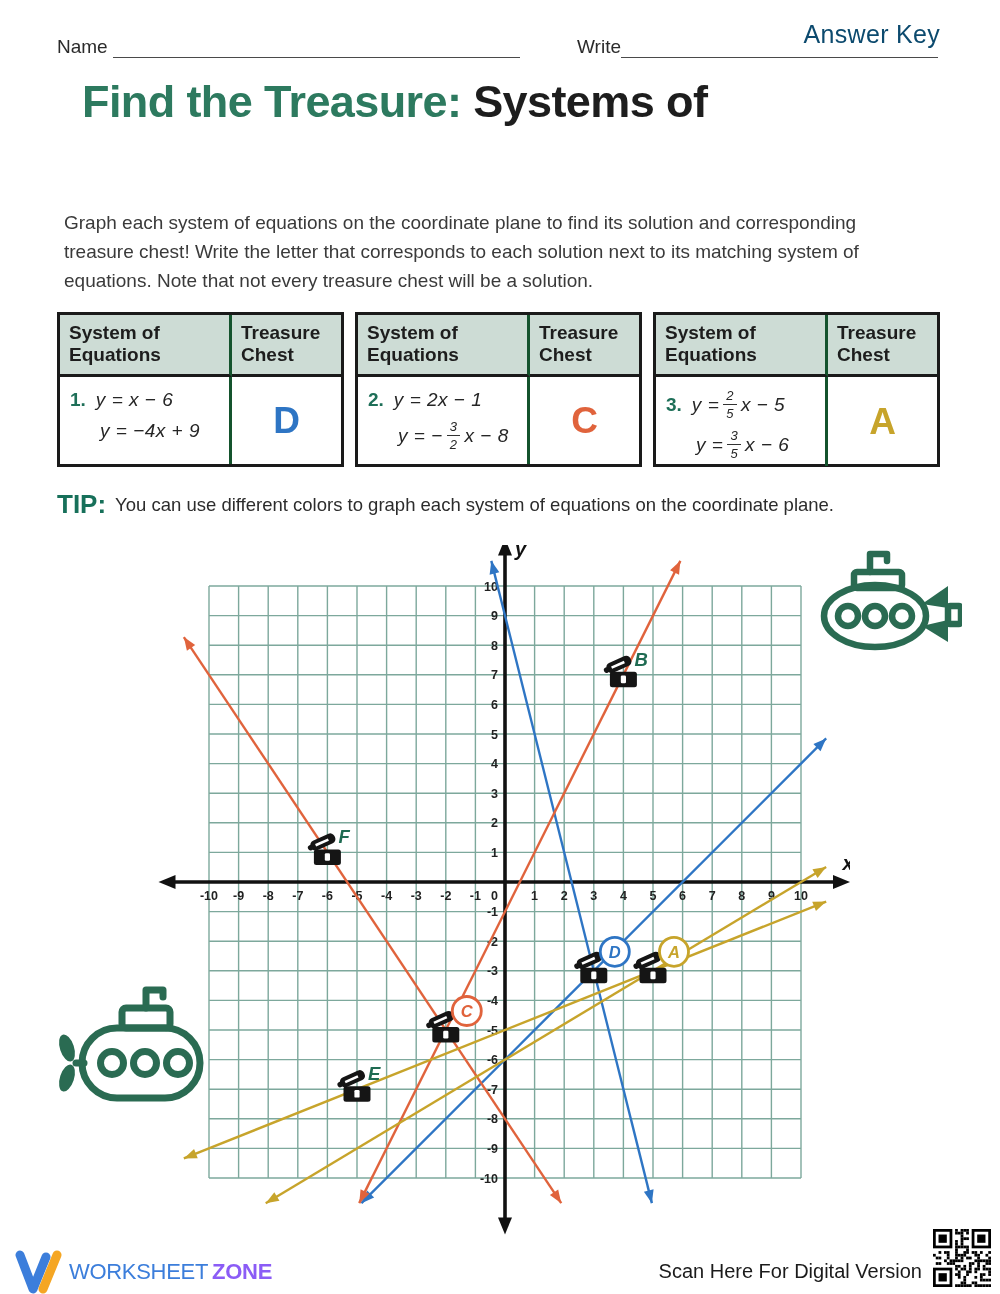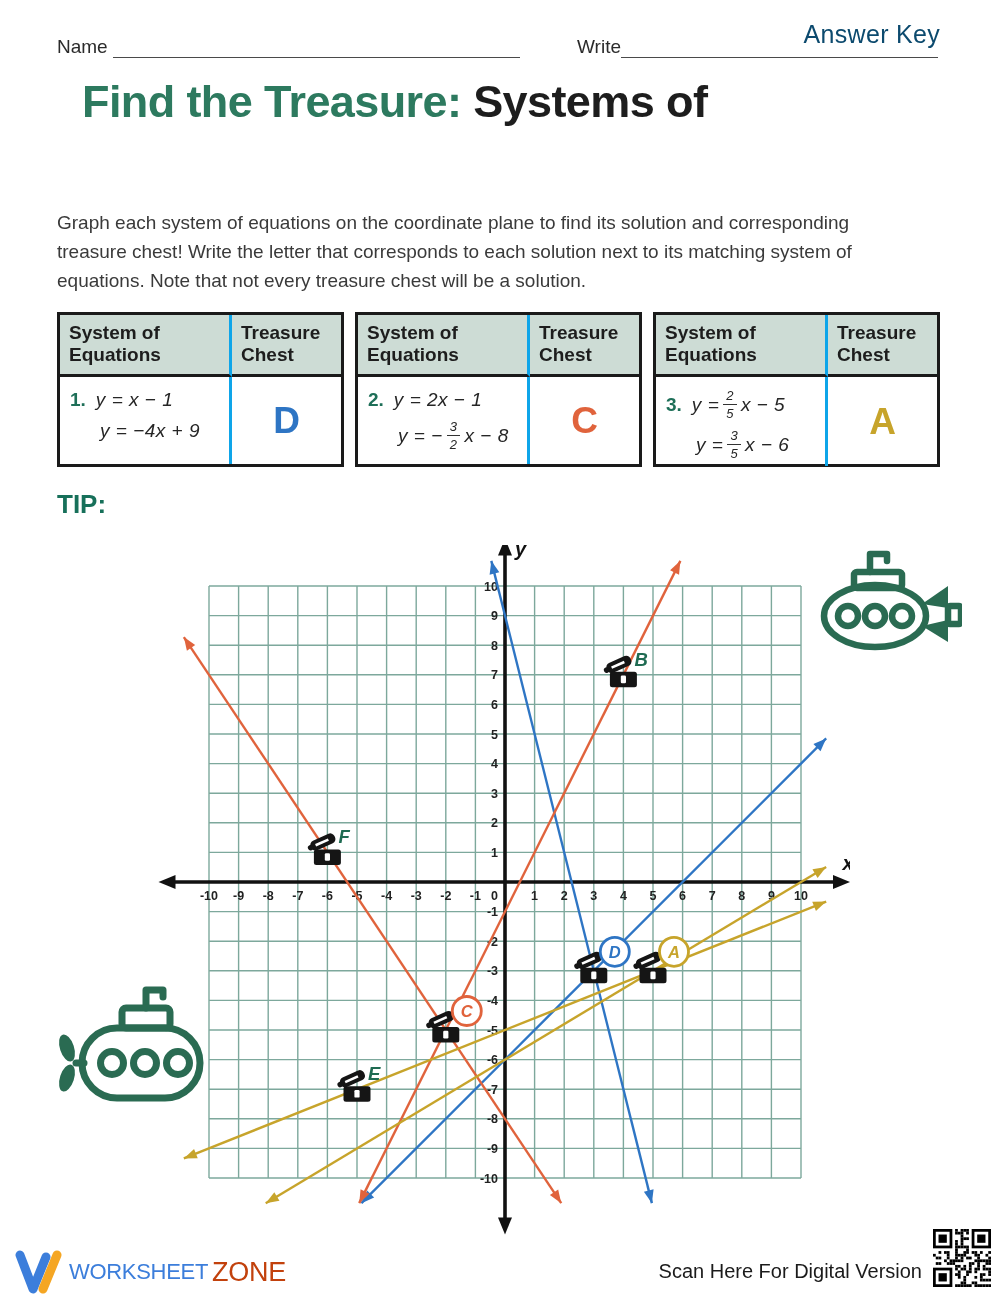--- a/index.html
+++ b/index.html
@@ -13,52 +13,52 @@
   
   .hdr-label { font-size:19px; color:#2b2b2b;text-align:right; }
   .hline { border-bottom:1.6px solid #4a4a4a; }
   .answer-key { font-size:25px; font-weight:400; color:#0c4a6e; letter-spacing:0.3px; }
 
   
   .title { font-size:45px; font-weight:700; line-height:1.43; letter-spacing:-0.6px; color:#1d1d1d; }
   .title .green { color:#2d7a5f; }
 
   
-  .instructions { width:860px; font-size:19px; line-height:1.52; color:#3a3a3a; }
+  .instructions { width:860px; font-size:19px; line-height:1.52; color:#3a3a3a;margin-left:7px; }
 
   
   .tbl {
     width:287px; height:155px; border:3px solid #1a1a1a; background:#fff;
     display:grid; grid-template-columns:172px 1fr; grid-template-rows:62px 1fr;
   }
   .tbl .th {
     background:#cddcd5; font-weight:700; font-size:19px; line-height:1.18;
     padding:7px 9px 4px 9px; border-bottom:3px solid #1a1a1a;
   }
-  .tbl .c1 { border-right:3px solid #0ea5e9; }
+  .tbl .c1 { border-right:3px solid #14532d; }
   .tbl .td1 { padding:10px 6px 6px 10px; }
   .eqrow { display:flex; align-items:center; margin-top:2px; }
   .eqrow.second { margin-top:9px; padding-left:30px; }
   .qnum { font-weight:700; color:#1e6f58; font-size:19px; margin-right:10px; }
   .eq { font-style:italic; font-size:19px; color:#262626; letter-spacing:0.5px; display:inline-flex; align-items:center; }
   .frac { display:inline-flex; flex-direction:column; align-items:center; margin:0 4px; line-height:1; vertical-align:middle; }
   .frac .n { font-size:13px; padding:0 3px 2px 3px; }
   .frac .d { font-size:13px; padding:2px 3px 0 3px; border-top:1.6px solid #333; }
   .td2 { display:flex; align-items:center; justify-content:center; }
   .ans { font-size:37px; font-weight:700; }
 
   
   .tip-label { font-size:26px; font-weight:800; color:#17705a; margin-right:9px; }
   .tip-text { font-size:18.5px; color:#2c2c2c; }
   .tip-row { display:flex; align-items:center; }
 
   
   .brand { display:flex; align-items:center; gap:7px; }
   .brand .b1 { font-size:22px; font-weight:400; color:#3c7edb; letter-spacing:-0.3px; }
-  .brand .b2 { font-size:27px; font-weight:400; color:#c2410c; letter-spacing:-0.3px; margin-left:-3px; }
+  .brand .b2 { font-size:22px; font-weight:700; color:#8b5cf6; letter-spacing:-0.3px; margin-left:-3px; }
   .scan { font-size:20px; color:#1b1b1b; }
 </style>
 </head>
 <body>
 
 <span class="abs hdr-label" style="left:57px; top:36px;">Name</span>
 <div class="abs hline" style="left:113px; top:57px; width:407px;"></div>
 <span class="abs hdr-label" style="left:577px; top:36px;">Write</span>
 <div class="abs hline" style="left:621px; top:57px; width:317px;"></div>
 <span class="abs answer-key" style="right:60px; top:20px;">Answer Key</span>
@@ -68,21 +68,21 @@
 </div>
 
 <p class="abs instructions" style="left:57px; top:209px;">Graph each system of equations on the coordinate plane to find its solution and corresponding treasure chest! Write the letter that corresponds to each solution next to its matching system of equations. Note that not every treasure chest will be a solution.</p>
 
 <div class="abs tbl" style="left:57px; top:312px;">
   <div class="th c1">System of Equations</div>
   <div class="th">Treasure Chest</div>
   <div class="td1 c1">
     <div class="eqrow">
         <span class="qnum">1.</span>
-        <span class="eq">y = x − 1</span>
+        <span class="eq">y = x − 6</span>
       </div>
     <div class="eqrow second">
         <span class="eq">y = −4x + 9</span>
       </div>
   </div>
   <div class="td2">
       <span class="ans" style="color: rgb(46, 117, 196);">D</span>
     </div>
 </div>
 
@@ -124,20 +124,21 @@
           </span>x − 6</span>
       </div>
   </div>
   <div class="td2">
       <span class="ans" style="color: rgb(199, 164, 43);">A</span>
     </div>
 </div>
 
 <div class="abs tip-row" style="left:57px; top:489px; width:900px;">
   <span class="tip-label">TIP:</span>
+  <span class="tip-text">You can use different colors to graph each system of equations on the coordinate plane.</span>
 </div>
 
 <svg id="plane" class="abs" style="left:150px; top:545px;" width="700" height="700" viewBox="0 0 700 700">
     <line x1="59" y1="633" x2="59" y2="41" stroke="#7da89c" stroke-width="1.4"></line>
     <line x1="88.59999999999997" y1="633" x2="88.59999999999997" y2="41" stroke="#7da89c" stroke-width="1.4"></line>
     <line x1="118.19999999999999" y1="633" x2="118.19999999999999" y2="41" stroke="#7da89c" stroke-width="1.4"></line>
     <line x1="147.79999999999998" y1="633" x2="147.79999999999998" y2="41" stroke="#7da89c" stroke-width="1.4"></line>
     <line x1="177.39999999999998" y1="633" x2="177.39999999999998" y2="41" stroke="#7da89c" stroke-width="1.4"></line>
     <line x1="207" y1="633" x2="207" y2="41" stroke="#7da89c" stroke-width="1.4"></line>
     <line x1="236.6" y1="633" x2="236.6" y2="41" stroke="#7da89c" stroke-width="1.4"></line>

